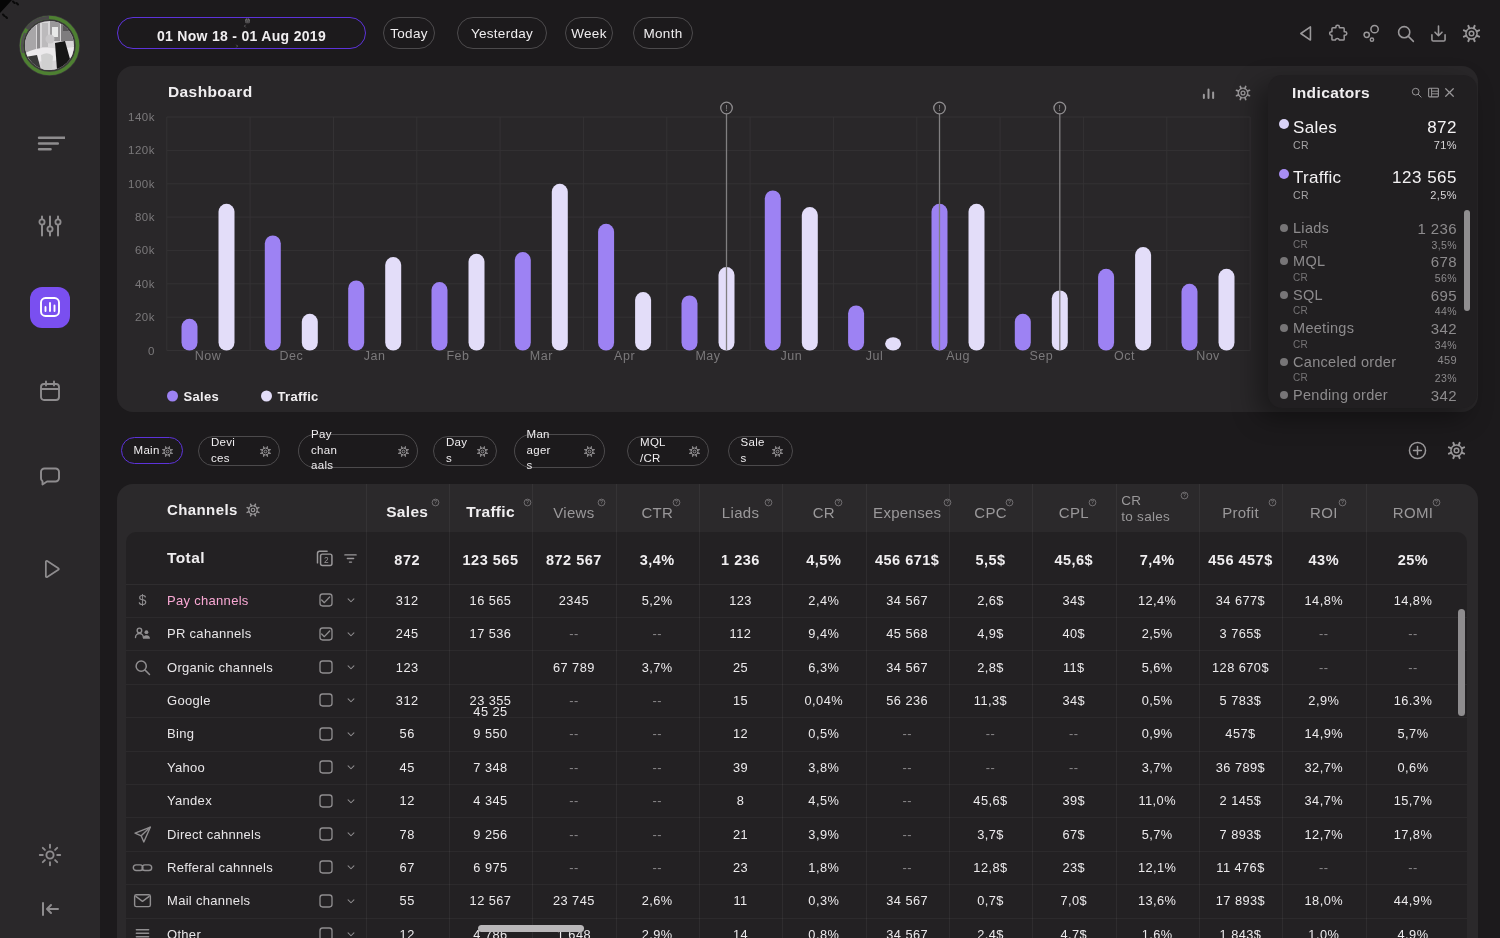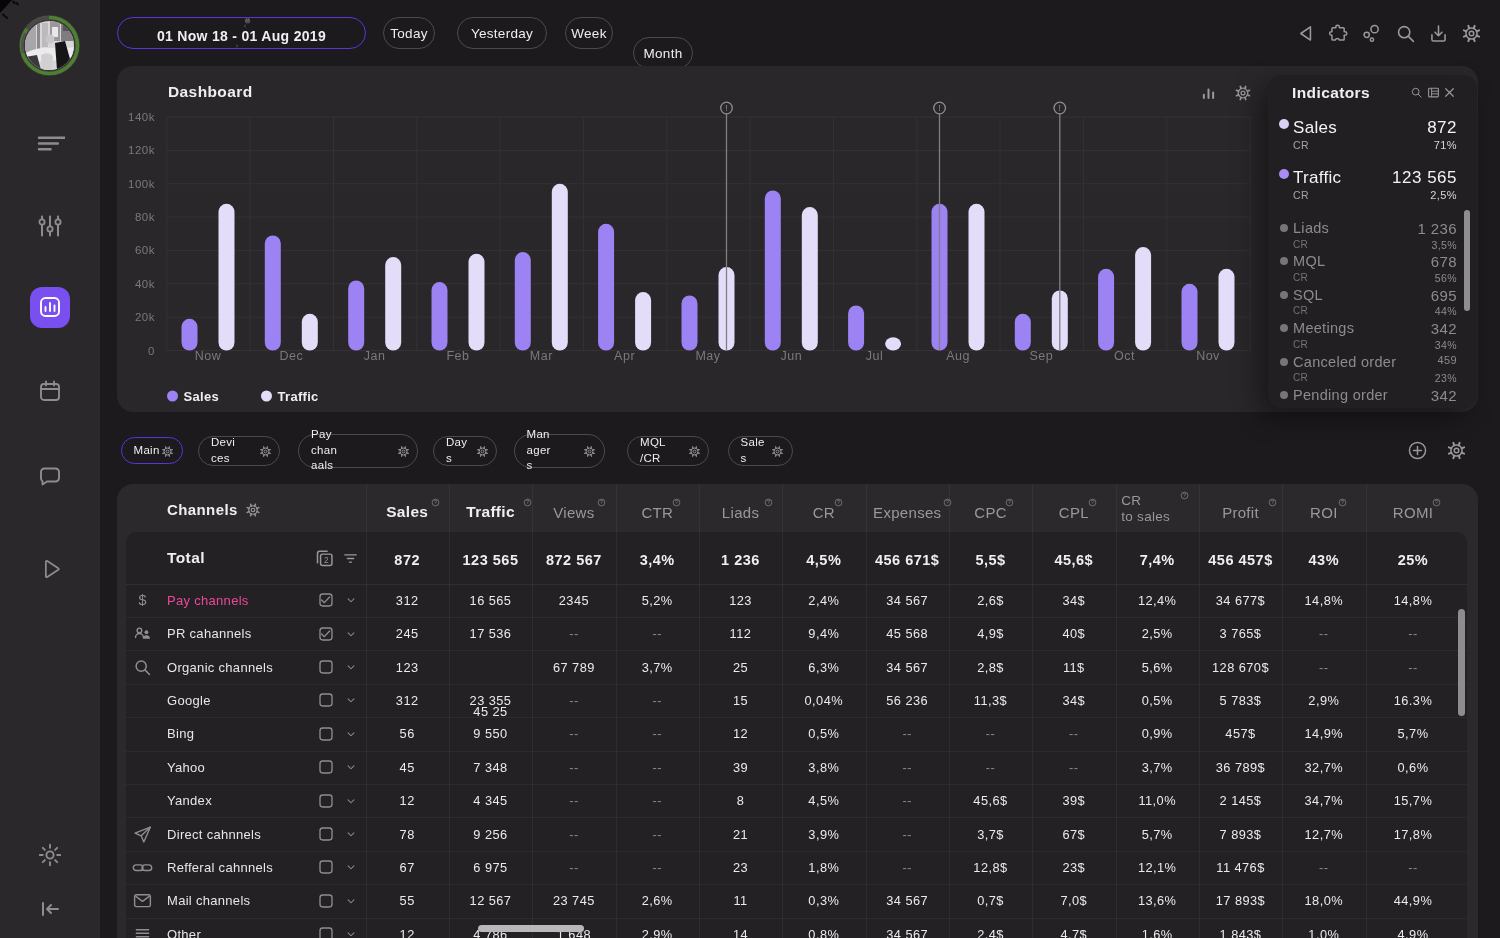--- a/index.html
+++ b/index.html
@@ -107,21 +107,21 @@
       <path d="M14.5 6l-6 6 6 6" fill="none" stroke="currentColor" stroke-width="2.2" stroke-linecap="round" stroke-linejoin="round"></path>
     </svg>
 <div style="flex:1;text-align:center;font-size:14px;font-weight:bold;letter-spacing:.3px;white-space:nowrap;">01 Now 18 - 01 Aug 2019</div>
 <svg class="ic" style="margin-right:10px;color:#cac8ca" width="14" height="14" viewBox="0 0 24 24">
       <path d="M9.5 6l6 6-6 6" fill="none" stroke="currentColor" stroke-width="2.2" stroke-linecap="round" stroke-linejoin="round"></path>
     </svg>
 </div>
 <div class="pill" style="left:383px;top:17px;width:52px;height:32px;">Today</div>
 <div class="pill" style="left:457px;top:17px;width:90px;height:32px;">Yesterday</div>
 <div class="pill" style="left:565px;top:17px;width:48px;height:32px;">Week</div>
-<div class="pill" style="left:633px;top:17px;width:60px;height:32px;margin-top:20px;">Month</div>
+<div class="pill" style="left:633px;top:17px;width:60px;height:32px;">Month</div>
 <svg class="abs" style="left:1295.5px;top:22.5px;color:#9a989a" width="21" height="21" viewBox="0 0 24 24">
     <path d="M16.5 4.5v15L5.5 12Z" fill="none" stroke="currentColor" stroke-width="1.8" stroke-linejoin="round"></path>
   </svg>
 <svg class="abs" style="left:1327.5px;top:22.5px;color:#9a989a" width="21" height="21" viewBox="0 0 24 24">
     <path d="M9 4.5a2 2 0 0 1 4 0v1h4.5a1 1 0 0 1 1 1V10h1a2 2 0 0 1 0 4h-1v4.5a1 1 0 0 1-1 1H13a2.4 2.4 0 0 0-4.6 0H5.5a1 1 0 0 1-1-1V14h-.6a2 2 0 0 1 0-4h.6V6.5a1 1 0 0 1 1-1H9Z" fill="none" stroke="currentColor" stroke-width="1.7" stroke-linejoin="round"></path>
   </svg>
 <svg class="abs" style="left:1360.5px;top:22.5px;color:#9a989a" width="21" height="21" viewBox="0 0 24 24">
     <circle cx="15.5" cy="7" r="4.2" fill="none" stroke="currentColor" stroke-width="1.7"></circle>
     <circle cx="6.5" cy="13.5" r="3" fill="none" stroke="currentColor" stroke-width="1.7"></circle>
     <circle cx="12.5" cy="19" r="1.9" fill="none" stroke="currentColor" stroke-width="1.6"></circle>
@@ -399,21 +399,21 @@
 <div class="abs" style="left:945.5px;top:551.5px;width:90px;text-align:center;font-size:14.5px;font-weight:bold;letter-spacing:.5px;">5,5$</div>
 <div class="abs" style="left:1028.8px;top:551.5px;width:90px;text-align:center;font-size:14.5px;font-weight:bold;letter-spacing:.5px;">45,6$</div>
 <div class="abs" style="left:1112.2px;top:551.5px;width:90px;text-align:center;font-size:14.5px;font-weight:bold;letter-spacing:.5px;">7,4%</div>
 <div class="abs" style="left:1195.5px;top:551.5px;width:90px;text-align:center;font-size:14.5px;font-weight:bold;letter-spacing:.5px;">456 457$</div>
 <div class="abs" style="left:1278.8px;top:551.5px;width:90px;text-align:center;font-size:14.5px;font-weight:bold;letter-spacing:.5px;">43%</div>
 <div class="abs" style="left:1368.0px;top:551.5px;width:90px;text-align:center;font-size:14.5px;font-weight:bold;letter-spacing:.5px;">25%</div>
 <div class="abs" style="left:126px;top:583.5px;width:1341px;height:1px;background:rgba(255,255,255,0.055);"></div>
 <svg class="abs" style="left:131.5px;top:589.7px;color:#908e90" width="21" height="21" viewBox="0 0 24 24">
     <text x="12" y="17.5" text-anchor="middle" font-size="16.5" fill="currentColor" font-family="Liberation Sans,sans-serif">$</text>
   </svg>
-<div class="abs" style="left:167px;top:592.7px;font-size:13px;letter-spacing:.3px;color:#ec4899;">Pay channels</div>
+<div class="abs" style="left:167px;top:592.7px;font-size:13px;letter-spacing:.3px;color:#f9a8d4;">Pay channels</div>
 <svg class="abs" style="left:318px;top:592.2px;color:#8e8c8e" width="16" height="16" viewBox="0 0 24 24">
     <rect x="3" y="3" width="18" height="18" rx="4" fill="none" stroke="currentColor" stroke-width="2"></rect>
     <path d="M5.5 12l4 4 8-8.5" fill="none" stroke="currentColor" stroke-width="2" stroke-linecap="round" stroke-linejoin="round"></path>
   </svg>
 <svg class="abs" style="left:343.5px;top:593.2px;color:#8e8c8e" width="14" height="14" viewBox="0 0 24 24">
     <use href="#chev"></use>
   </svg>
 <div class="abs" style="left:362.2px;top:592.7px;width:90px;text-align:center;font-size:12.8px;letter-spacing:.45px;color:#eceaec;">312</div>
 <div class="abs" style="left:445.5px;top:592.7px;width:90px;text-align:center;font-size:12.8px;letter-spacing:.45px;color:#eceaec;">16 565</div>
 <div class="abs" style="left:528.9px;top:592.7px;width:90px;text-align:center;font-size:12.8px;letter-spacing:.45px;color:#eceaec;">2345</div>

